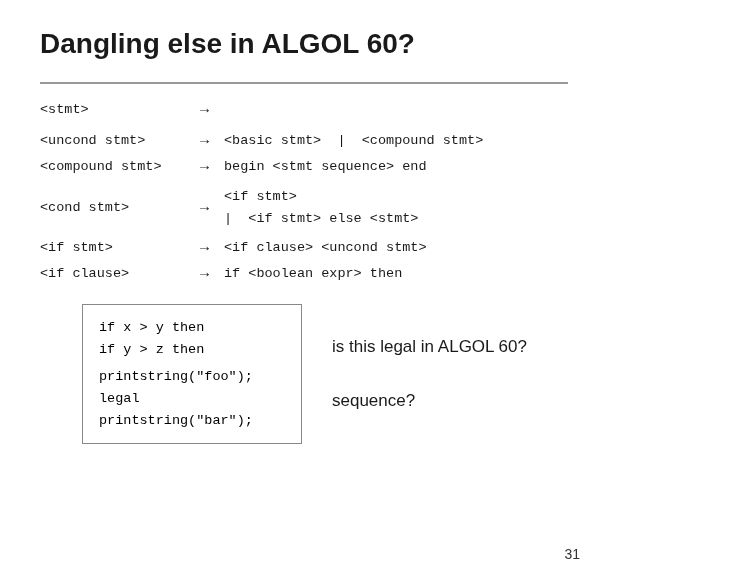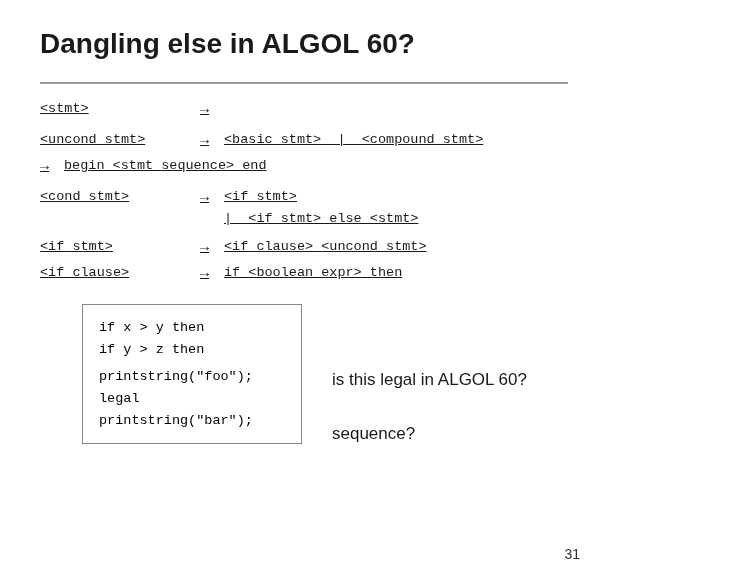--- a/index.html
+++ b/index.html
@@ -33,21 +33,21 @@
       font-family: 'Courier New', Courier, monospace;
       font-size: 13.5px;
       line-height: 1.6;
       width: 220px;
       margin-top: 4px;
       background: #fff;
     }
 
     .bottom-section {
       display: flex;
-      align-items: flex-end;
+      align-items: center;
       margin-top: 14px;
       gap: 30px;
       padding-left: 42px;
     }
 
     .right-labels {
       display: flex;
       flex-direction: column;
       gap: 34px;
       font-size: 17px;
@@ -75,23 +75,22 @@
       font-family: 'Courier New', Courier, monospace;
       font-size: 13.5px;
       color: #1a1a1a;
       line-height: 1.6;
       margin-bottom: 8px;
       width: 100%;
     }
 
     .gt-row {
       display: flex;
-      align-items: flex-start;
+      align-items: center;
       margin-bottom: 2px;
-      text-decoration: underline;
     }
 
     .gt-lhs {
       width: 160px;
       flex-shrink: 0;
     }
 
     .gt-arr {
       width: 24px;
       flex-shrink: 0;
@@ -120,20 +119,21 @@
 
     <div style="height:5px"></div>
 
     <div class="gt-row">
       <div class="gt-lhs">&lt;uncond stmt&gt;</div>
       <div class="gt-arr">→</div>
       <div class="gt-rhs">&lt;basic stmt&gt;&nbsp; | &nbsp;&lt;compound stmt&gt;</div>
     </div>
 
     <div class="gt-row">
+      <div class="gt-lhs">&lt;compound stmt&gt;</div>
       <div class="gt-arr">→</div>
       <div class="gt-rhs">begin &lt;stmt sequence&gt; end</div>
     </div>
 
     <div style="height:5px"></div>
 
     <div class="gt-row">
       <div class="gt-lhs">&lt;cond stmt&gt;</div>
       <div class="gt-arr">→</div>
       <div class="gt-rhs">

